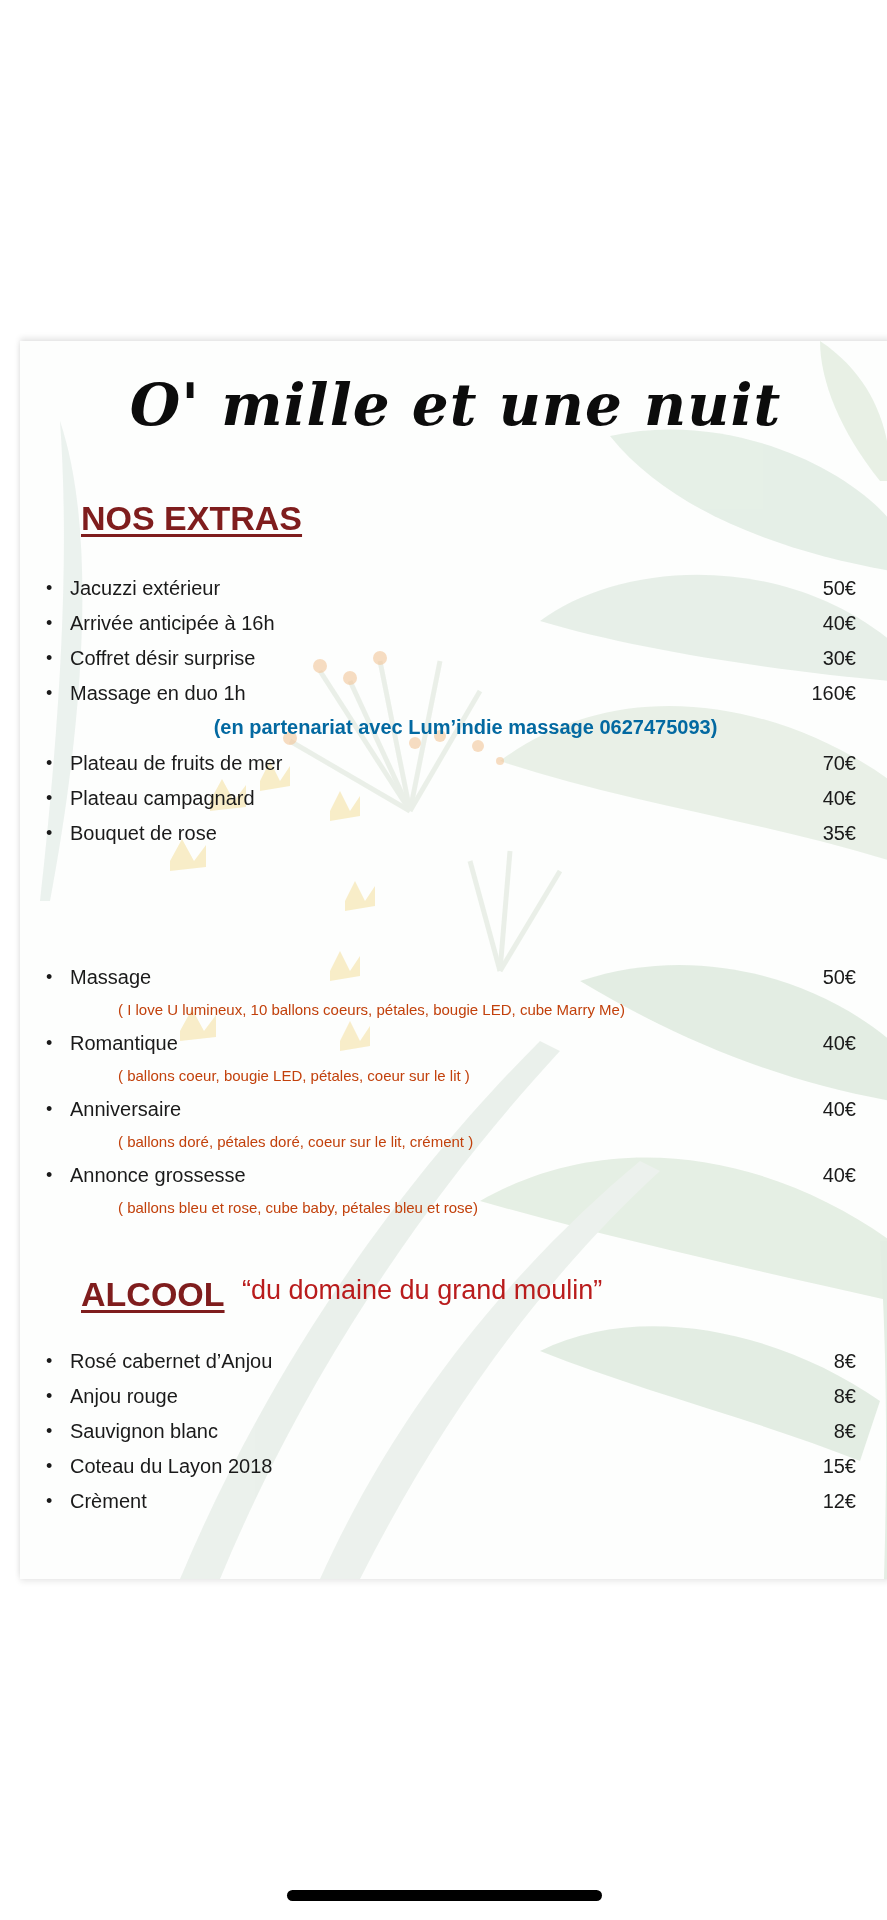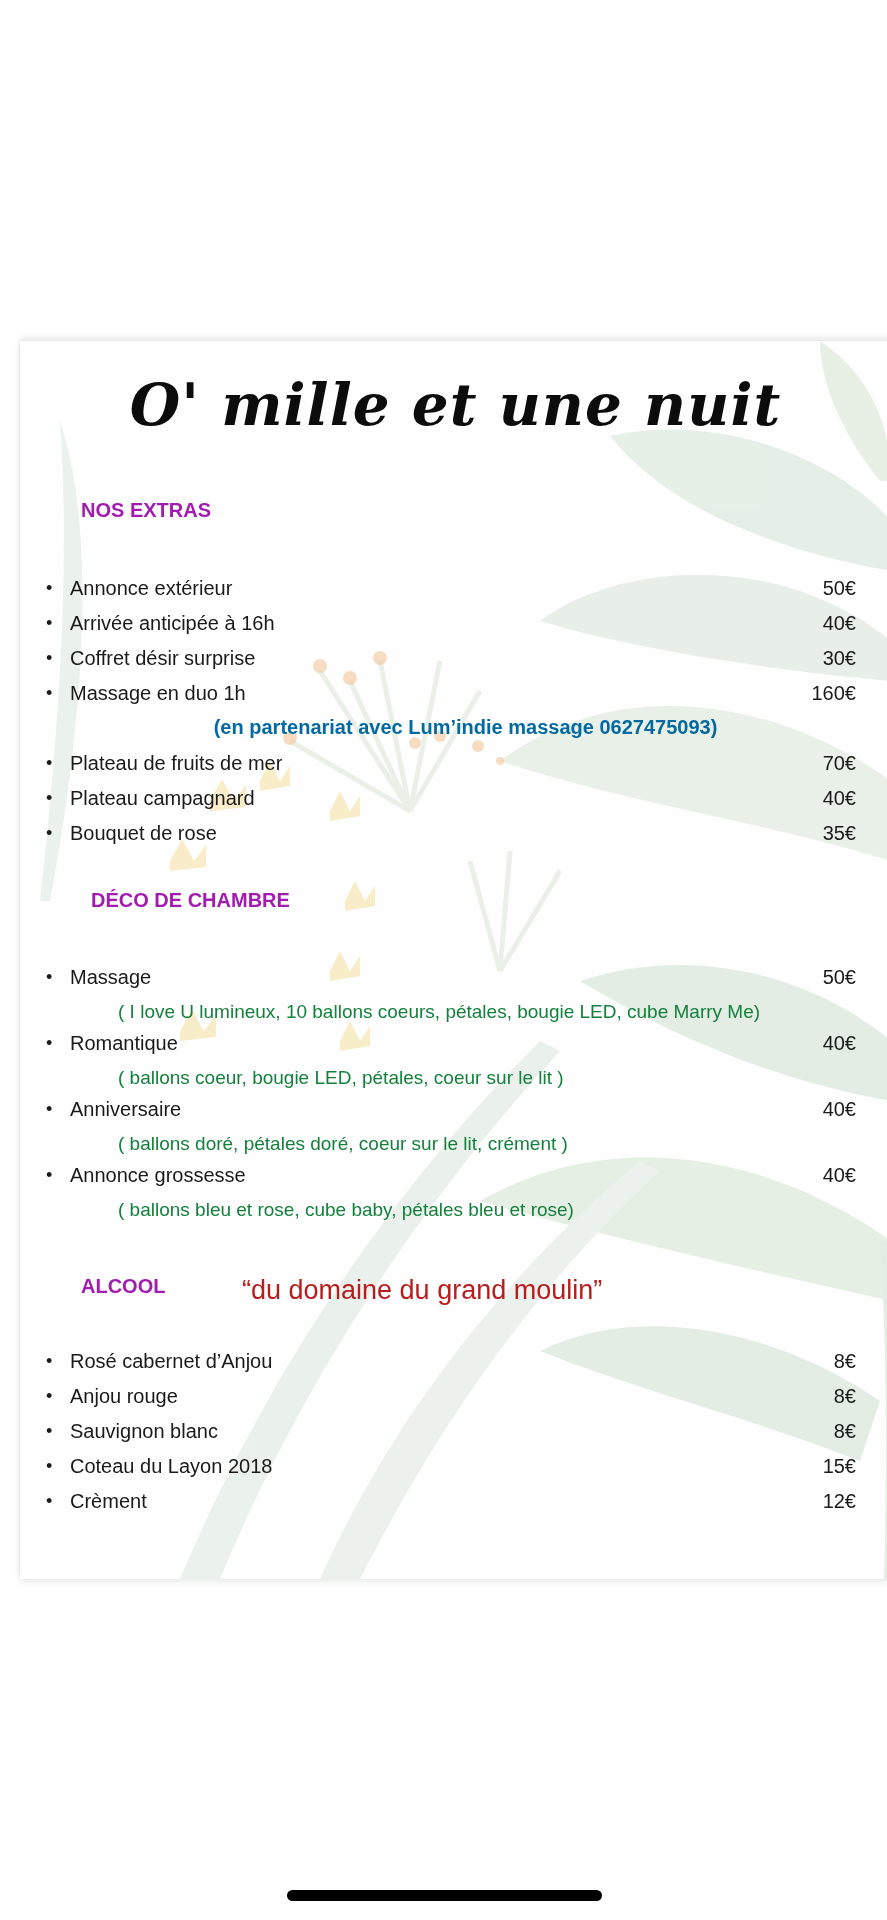--- a/index.html
+++ b/index.html
@@ -14,32 +14,32 @@
     overflow: hidden;
   }
   .bg { position: absolute; inset: 0; z-index: 0; }
   .content { position: absolute; inset: 0; z-index: 1; }
   .title {
     position: absolute; left: 0; right: 0; top: 30px; text-align: center;
     font-family: "DejaVu Serif", serif; font-style: italic; font-weight: bold;
     font-size: 58px; letter-spacing: 1px; color: #0c0c0c;
   }
   .section-h {
-    position: absolute; font-weight: bold; font-size: 20px; 
-    text-underline-offset: 4px; color: #a21caf;
+    position: absolute; font-weight: bold; font-size: 34px; text-decoration: underline;
+    text-underline-offset: 4px; color: #7f1d1d;
   }
   .section-sub { position: absolute; font-size: 27px; color: #b91c1c; }
   .row {
     position: absolute; left: 26px; width: 810px; height: 30px;
     display: flex; align-items: center; font-size: 20px; color: #1a1a1a;
   }
   .bullet { width: 24px; font-size: 18px; }
   .label { flex: 1; }
   .price { width: 80px; text-align: right; }
-  .note { position: absolute; left: 98px; font-size: 19px; color: #15803d; }
+  .note { position: absolute; left: 98px; font-size: 15px; color: #c2410c; }
   .partner {
     position: absolute; left: 0; right: 0; text-align: center; font-weight: bold;
     font-size: 20px; color: #0369a1; padding-left: 20px;
   }
   .home-indicator {
     position: absolute; left: 287px; top: 1890px; width: 315px; height: 11px;
     background: #000; border-radius: 6px;
   }
 </style>
 </head>
@@ -93,21 +93,21 @@
     </g>
   </svg>
 
   <div class="content">
     <div class="title">O' mille et une nuit</div>
 
     <div class="section-h" style="left:61px;top:158px;">NOS EXTRAS</div>
 
     <div class="row" style="top:232px;">
         <span class="bullet">•</span>
-        <span class="label">Annonce extérieur</span>
+        <span class="label">Jacuzzi extérieur</span>
         <span class="price">50€</span>
       </div>
     <div class="row" style="top:267px;">
         <span class="bullet">•</span>
         <span class="label">Arrivée anticipée à 16h</span>
         <span class="price">40€</span>
       </div>
     <div class="row" style="top:302px;">
         <span class="bullet">•</span>
         <span class="label">Coffret désir surprise</span>
@@ -128,21 +128,20 @@
         <span class="bullet">•</span>
         <span class="label">Plateau campagnard</span>
         <span class="price">40€</span>
       </div>
     <div class="row" style="top:477px;">
         <span class="bullet">•</span>
         <span class="label">Bouquet de rose</span>
         <span class="price">35€</span>
       </div>
 
-    <div class="section-h" style="left:71px;top:548px;">DÉCO DE CHAMBRE</div>
 
     <div class="row" style="top:621px;">
         <span class="bullet">•</span>
         <span class="label">Massage</span>
         <span class="price">50€</span>
       </div>
     <div class="note" style="top:660px;">( I love U lumineux, 10 ballons coeurs, pétales, bougie LED, cube Marry Me)</div>
     <div class="row" style="top:687px;">
         <span class="bullet">•</span>
         <span class="label">Romantique</span>

